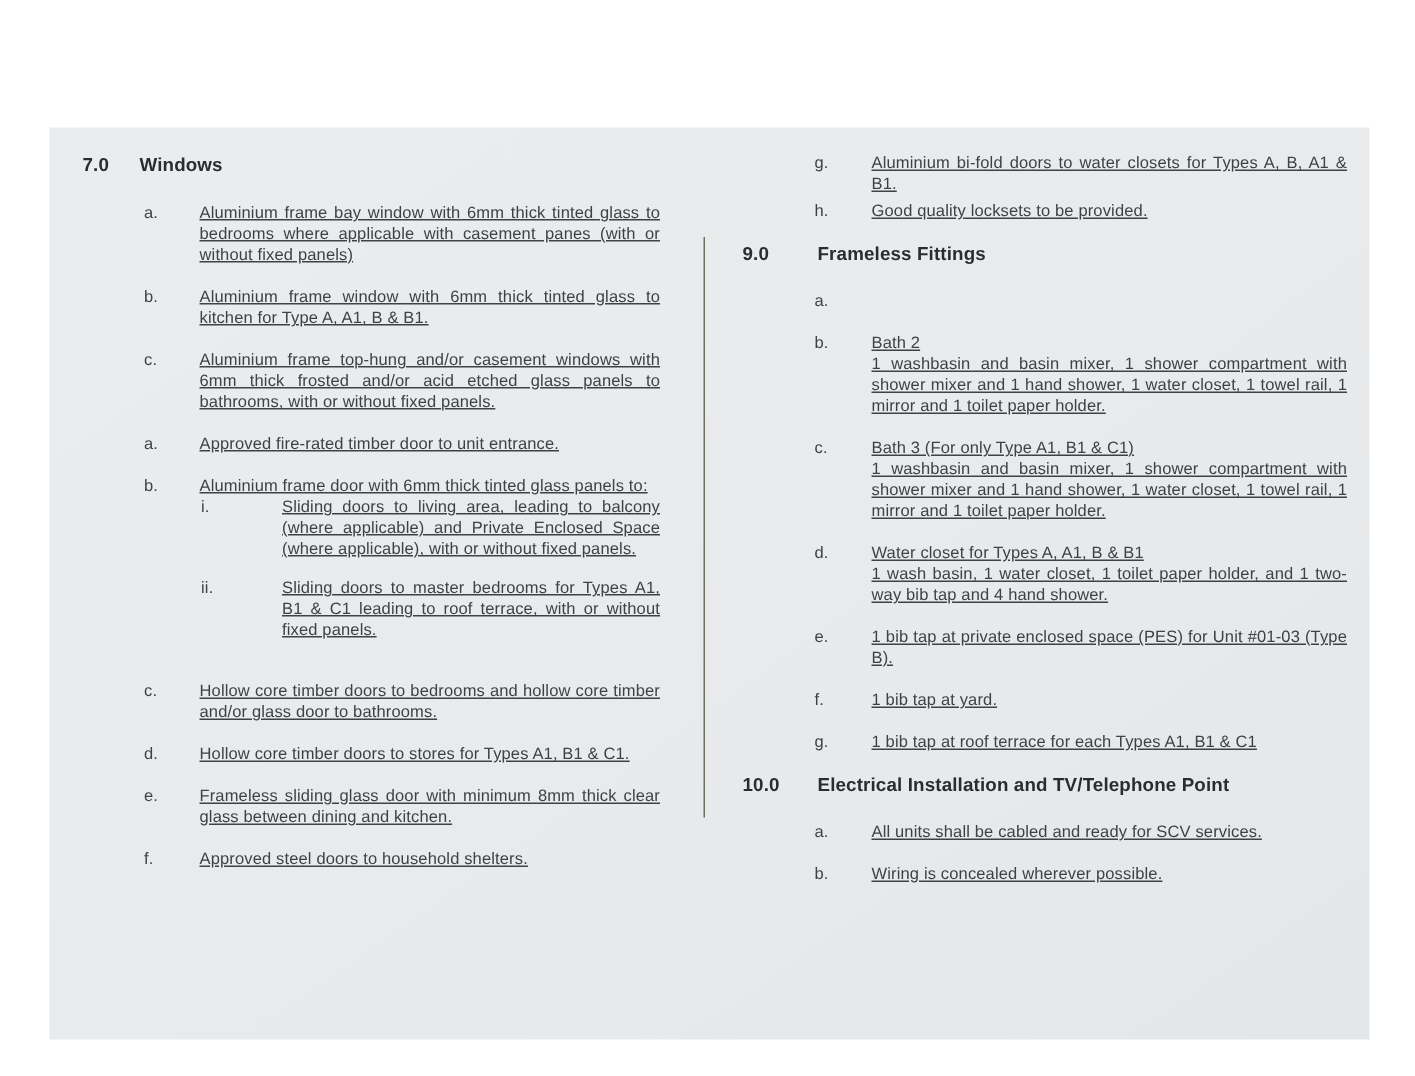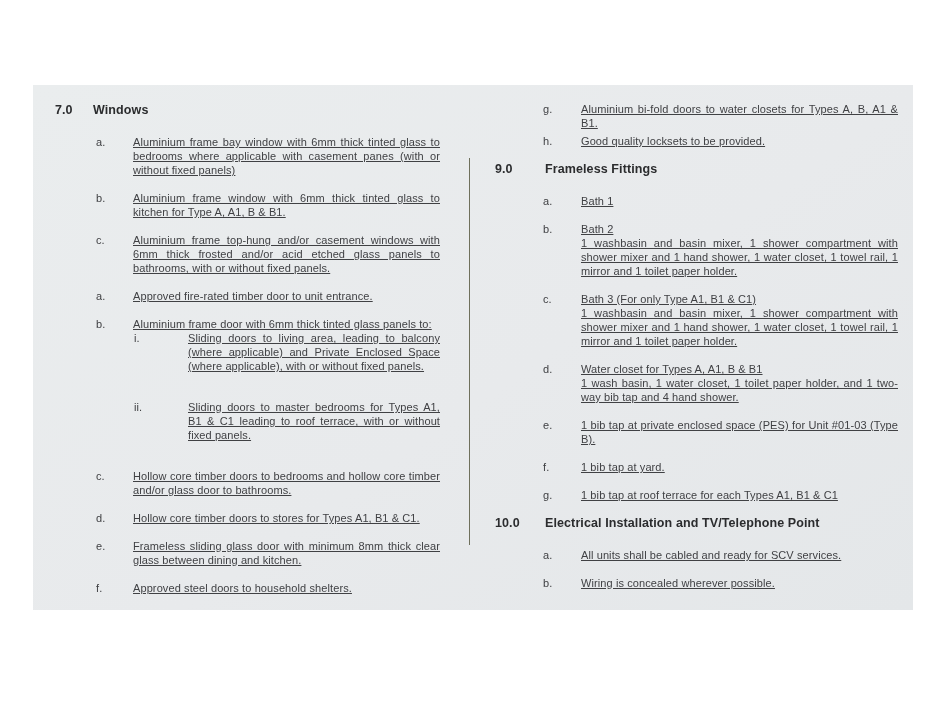--- a/index.html
+++ b/index.html
@@ -6,21 +6,21 @@
   html,body {
     width:943px; height:717px;
     background:#ffffff;
     font-family:"Liberation Sans", sans-serif;
     overflow:hidden;
     position:relative;
   }
   .page {
     position:absolute;
     left:33px; top:85px;
-    width:880px; height:525px;
+    width:880px; height:608px;
     background:linear-gradient(145deg, #eaedee 0%, #e8eaec 55%, #e4e7e9 100%);
   }
   .col {
     position:absolute;
     color:#404144;
     font-size:11px;
     line-height:14px;
     letter-spacing:0.1px;
   }
   .col-left  { left:22px;  top:18px; width:385px; --nw:38px; --li:41px; --ti:78px; }
@@ -46,21 +46,21 @@
   .item.tight { margin-bottom:4px; }
   .item.has-subs { margin-bottom:27px; }
   .item-label {
     margin-left:var(--li);
     width:calc(var(--ti) - var(--li));
     flex:none;
   }
   .item-body { flex:1; min-width:0; }
   .para { text-align:justify;text-decoration:underline; }
   .subitem { display:flex; }
-  .subitem + .subitem { margin-top:27px; }
+  .subitem + .subitem { margin-top:12px; }
   .sub-label { margin-left:1px; width:54px; flex:none; }
   .sub-text { flex:1; min-width:0; }
 </style>
 </head>
 <body>
 
 <div class="page">
   <div class="col col-left">
       <div class="section-heading">
         <span class="sec-num">7.0</span>
@@ -143,21 +143,20 @@
           <p class="para">Good quality locksets to be provided.</p>
         </div>
       </div>
       <div class="section-heading">
         <span class="sec-num">9.0</span>
         <span class="sec-title">Frameless Fittings</span>
       </div>
       <div class="item">
         <span class="item-label">a.</span>
         <div class="item-body">
-          <p class="para">Bath 1</p>
         </div>
       </div>
       <div class="item">
         <span class="item-label">b.</span>
         <div class="item-body">
           <p class="para">Bath 2</p>
           <p class="para">1 washbasin and basin mixer, 1 shower compartment with shower mixer and 1 hand shower, 1 water closet, 1 towel rail, 1 mirror and 1 toilet paper holder.</p>
         </div>
       </div>
       <div class="item">

